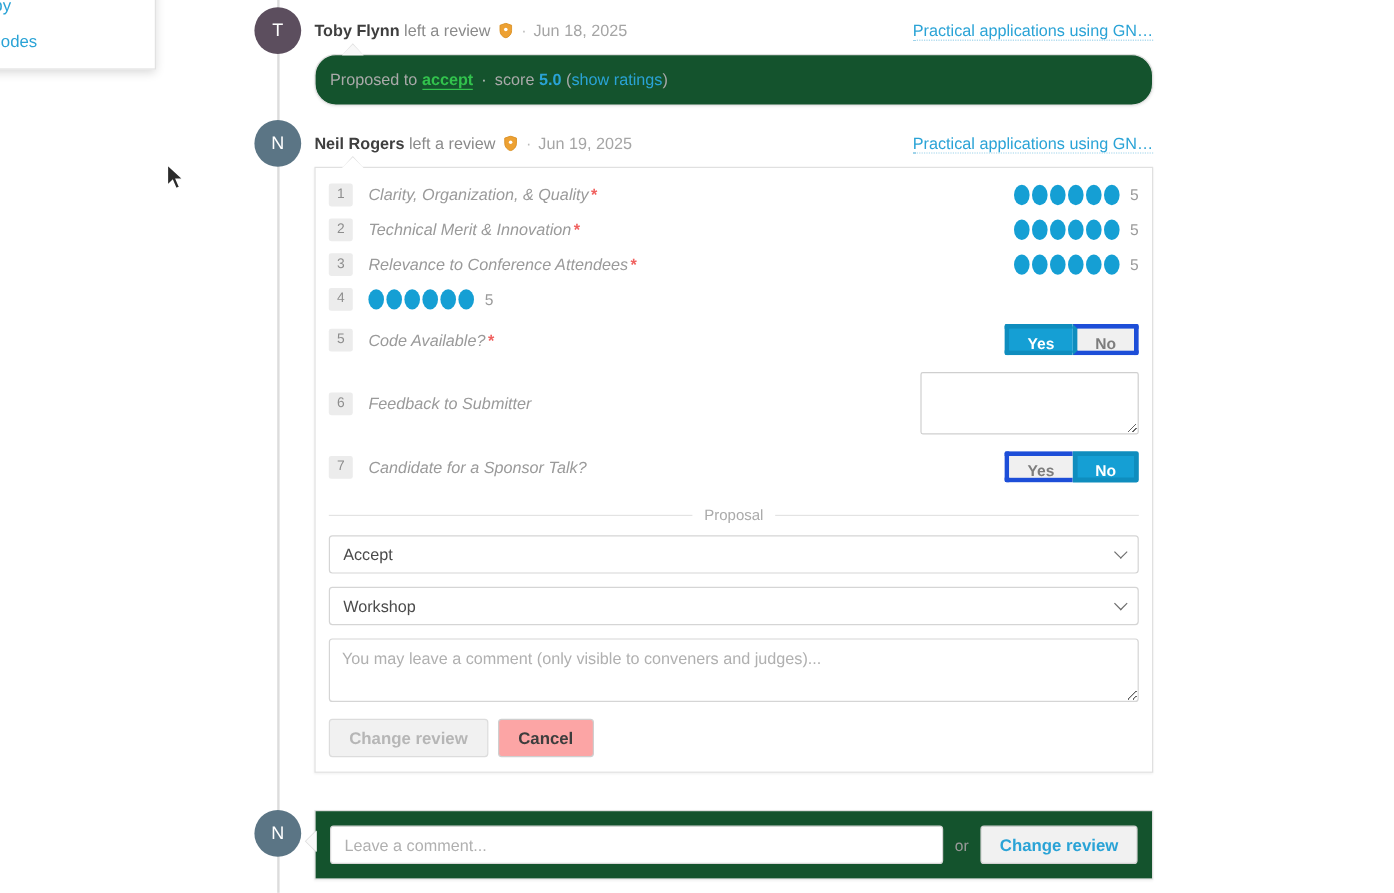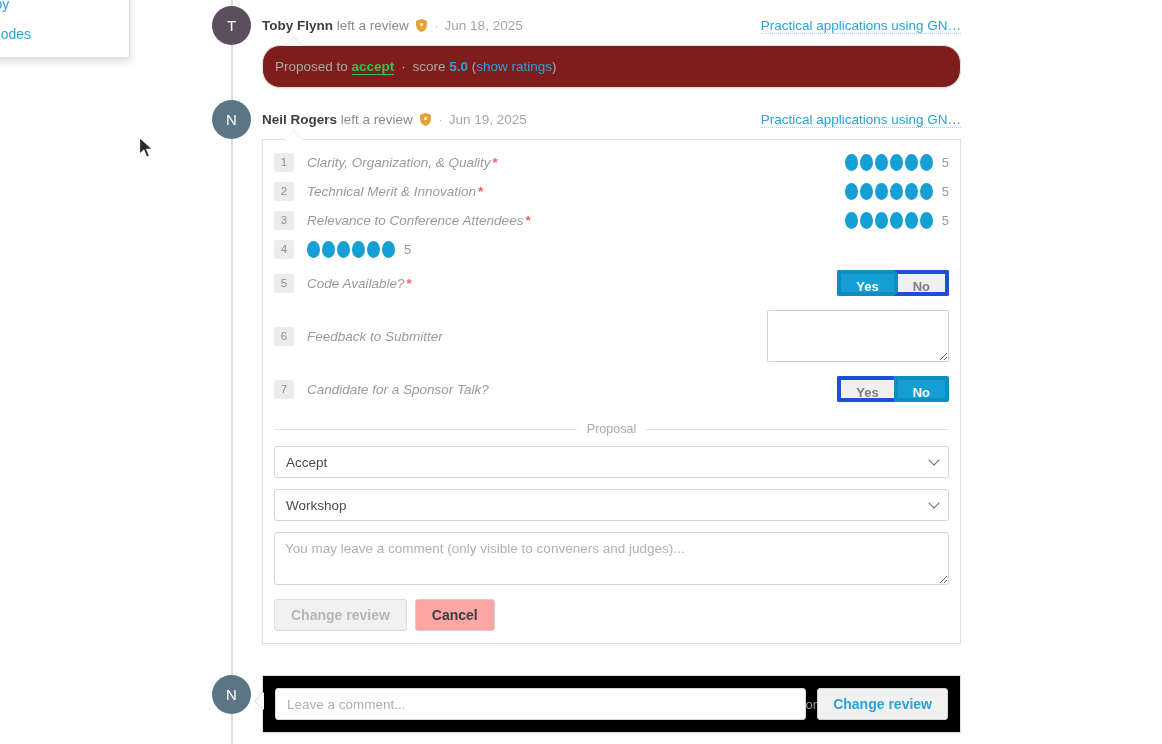--- a/index.html
+++ b/index.html
@@ -102,21 +102,21 @@
     border-right: 9px solid transparent;
   }
   .bubble::before {
     top: -10px;
     border-bottom: 10px solid #e0e0e0;
   }
   .bubble::after {
     top: -9px;
     border-bottom: 9px solid #fff;
   }
-  .bubble.grey { background: #7f1d1d; border-radius: 18px; }
+  .bubble.grey { background: #14532d; border-radius: 18px; }
   .bubble.grey::after { border-bottom-color: #f8f8f8; }
 
   
   #proposed-line {
     padding: 13px 12px 13px 12px;
     font-size: 13.5px;
     color: #a9a9a9;
   }
   #proposed-line .accept {
     color: #32c24d;
@@ -283,22 +283,22 @@
     background: #f1f1f1;
     border-color: #dcdcdc;
     cursor: default;
   }
 
   
   #composer {
     padding: 12px 12px;
     display: flex;
     align-items: center;
-    gap: 0;
-    background: #000000;
+    gap: 10px;
+    background: #14532d;
     justify-content: flex-end;
   }
   #composer-input {
     flex: 1 1 auto;
     height: 32px;
     border: 1px solid #d8d8d8;
     border-radius: 3px;
     padding: 0 11px;
     font-family: "Liberation Sans", sans-serif;
     font-size: 13.5px;

